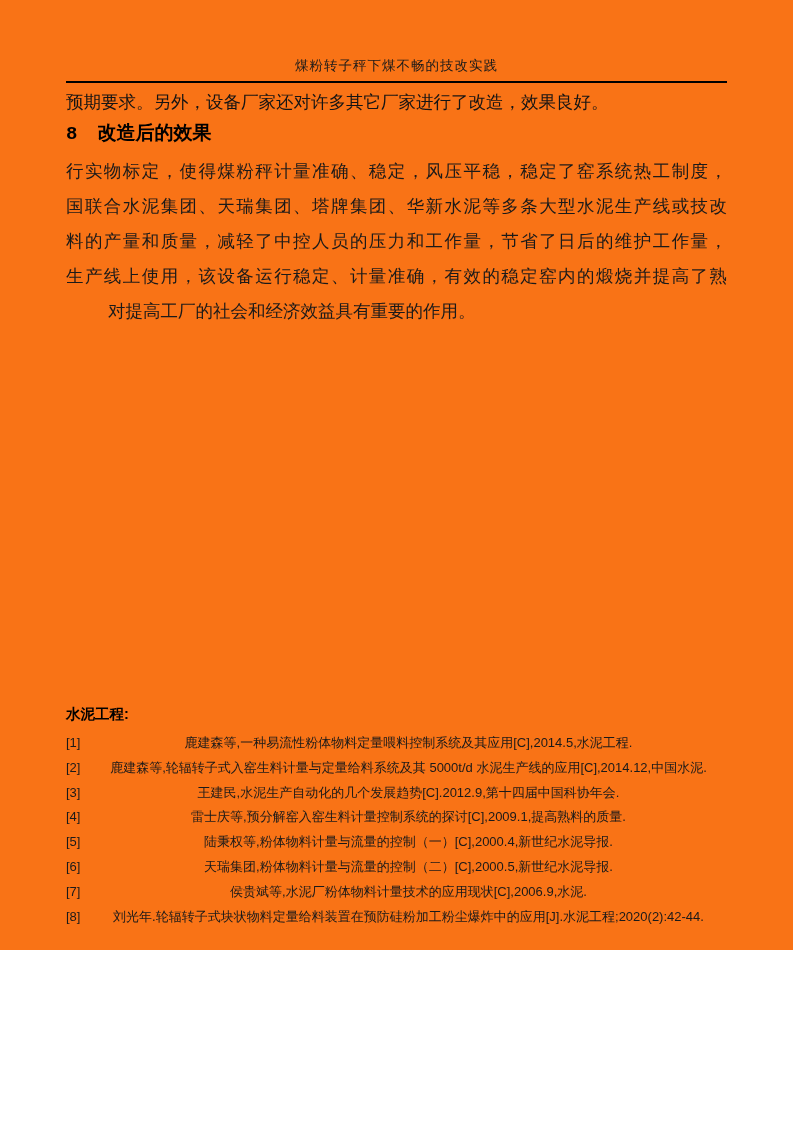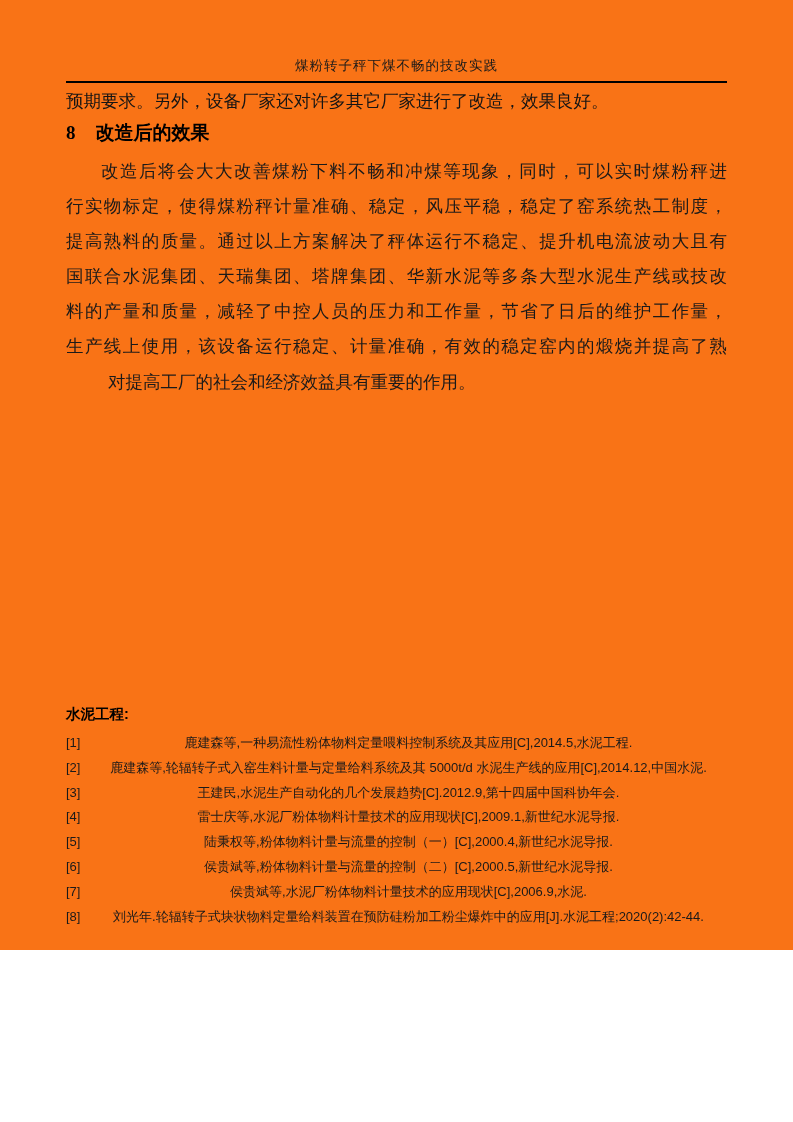--- a/index.html
+++ b/index.html
@@ -33,25 +33,24 @@
     top: 81px;
     border-top: 2px solid #000;
     height: 0;
   }
   
   .intro-line {
     top: 89px;
     font-size: 17.5px;
     line-height: 26px;
     text-align: left;
-    font-family: Liberation Mono, monospace;
   }
   .section-heading {
     top: 120px;
-    font-family: Liberation Serif, serif;
+    font-family: Liberation Mono, monospace;
     font-weight: 700;
     font-size: 19px;
     color: #000;
   }
   .section-heading .sec-num {
     display: inline-block;
     margin-right: 20px;
   }
   .body-paragraph {
     top: 154px;
@@ -125,23 +124,21 @@
   <div class="abs header-title">煤粉转子秤下煤不畅的技改实践</div>
   <div class="abs header-rule"></div>
 
   <div class="abs intro-line">预期要求。另外，设备厂家还对许多其它厂家进行了改造，效果良好。</div>
 
   <div class="abs section-heading">
     <span class="sec-num">8</span><span>改造后的效果</span>
   </div>
 
   <div class="abs body-paragraph">
-    <div class="pline first">改造后将会大大改善煤粉下料不畅和冲煤等现象，同时，可以实时煤粉秤进</div>
     <div class="pline">行实物标定，使得煤粉秤计量准确、稳定，风压平稳，稳定了窑系统热工制度，</div>
-    <div class="pline">提高熟料的质量。通过以上方案解决了秤体运行不稳定、提升机电流波动大且有</div>
     <div class="pline">国联合水泥集团、天瑞集团、塔牌集团、华新水泥等多条大型水泥生产线或技改</div>
     <div class="pline">料的产量和质量，减轻了中控人员的压力和工作量，节省了日后的维护工作量，</div>
     <div class="pline">生产线上使用，该设备运行稳定、计量准确，有效的稳定窑内的煅烧并提高了熟</div>
     <div class="pline last">对提高工厂的社会和经济效益具有重要的作用。</div>
   </div>
 
   <div class="abs refs-heading">水泥工程:</div>
 
   <div class="abs refs-list">
     <div class="ref-item">
@@ -151,29 +148,29 @@
     <div class="ref-item">
       <span class="ref-marker">[2]</span>
       <span class="ref-text">鹿建森等,轮辐转子式入窑生料计量与定量给料系统及其 5000t/d 水泥生产线的应用[C],2014.12,中国水泥.</span>
     </div>
     <div class="ref-item">
       <span class="ref-marker">[3]</span>
       <span class="ref-text">王建民,水泥生产自动化的几个发展趋势[C].2012.9,第十四届中国科协年会.</span>
     </div>
     <div class="ref-item">
       <span class="ref-marker">[4]</span>
-      <span class="ref-text">雷士庆等,水泥厂粉体物料计量技术的应用现状[C],2009.1,新世纪水泥导报.</span>
+      <span class="ref-text">雷士庆等,预分解窑入窑生料计量控制系统的探讨[C],2009.1,提高熟料的质量.</span>
     </div>
     <div class="ref-item">
       <span class="ref-marker">[5]</span>
       <span class="ref-text">陆秉权等,粉体物料计量与流量的控制（一）[C],2000.4,新世纪水泥导报.</span>
     </div>
     <div class="ref-item">
       <span class="ref-marker">[6]</span>
-      <span class="ref-text">侯贵斌等,粉体物料计量与流量的控制（二）[C],2000.5,新世纪水泥导报.</span>
+      <span class="ref-text">天瑞集团,粉体物料计量与流量的控制（二）[C],2000.5,新世纪水泥导报.</span>
     </div>
     <div class="ref-item">
       <span class="ref-marker">[7]</span>
       <span class="ref-text">侯贵斌等,水泥厂粉体物料计量技术的应用现状[C],2006.9,水泥.</span>
     </div>
     <div class="ref-item">
       <span class="ref-marker">[8]</span>
       <span class="ref-text">刘光年.轮辐转子式块状物料定量给料装置在预防硅粉加工粉尘爆炸中的应用[J].水泥工程;2020(2):42-44.</span>
     </div>
   </div>

